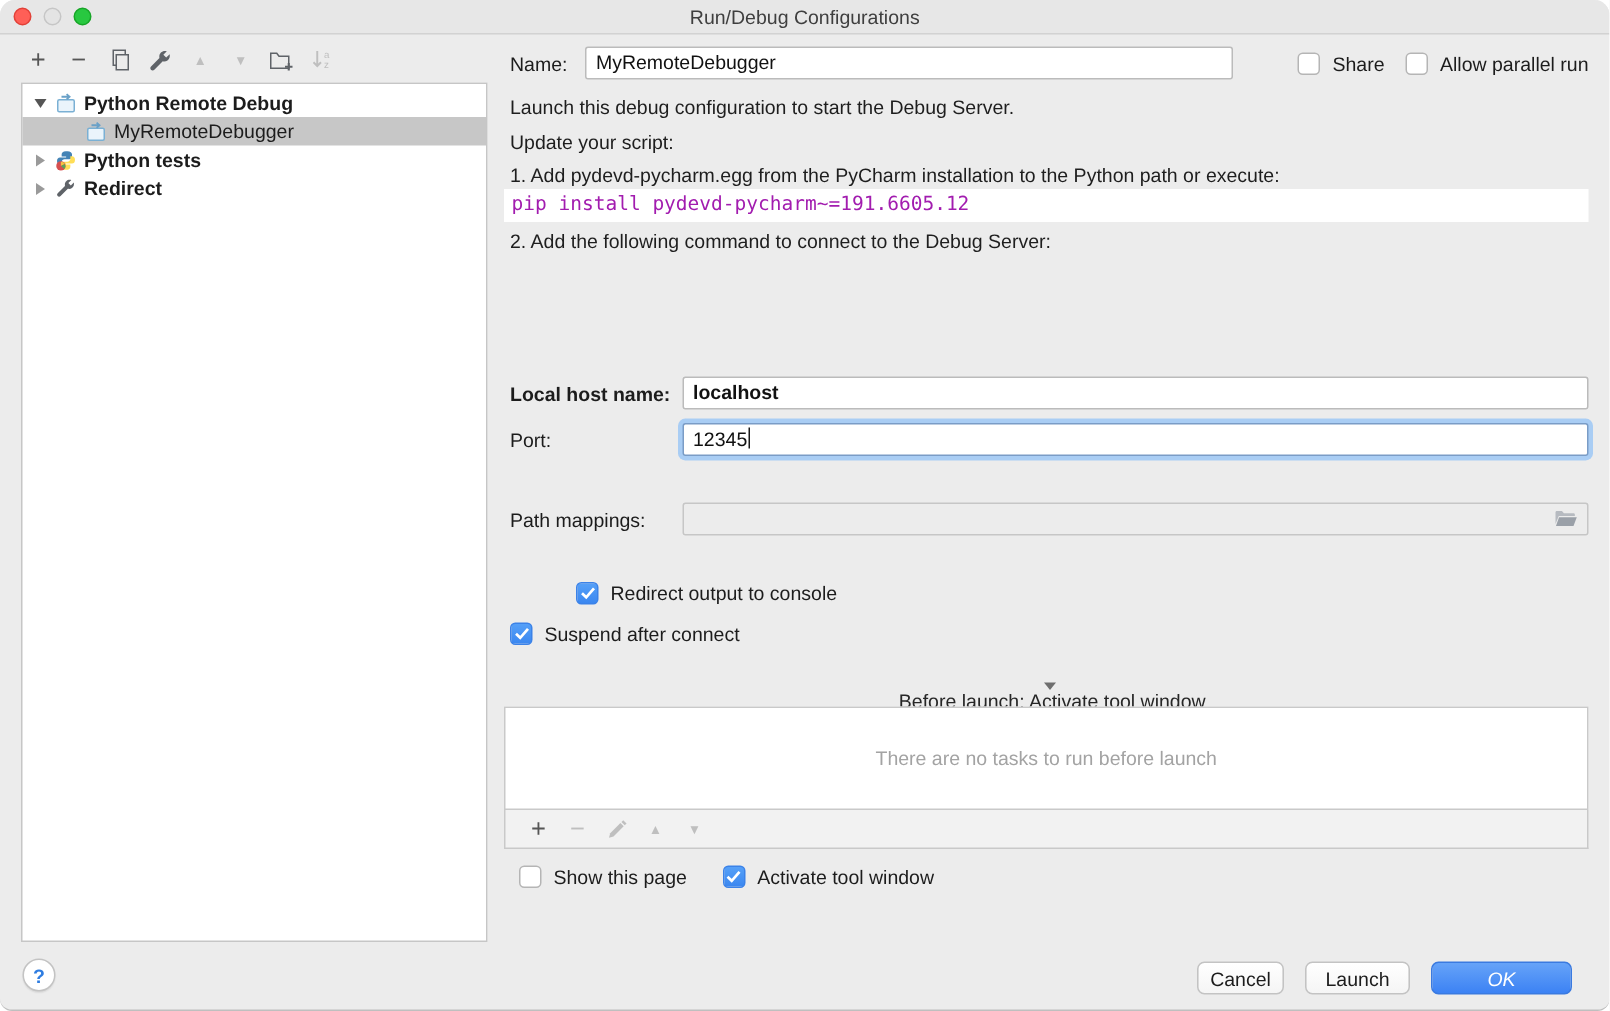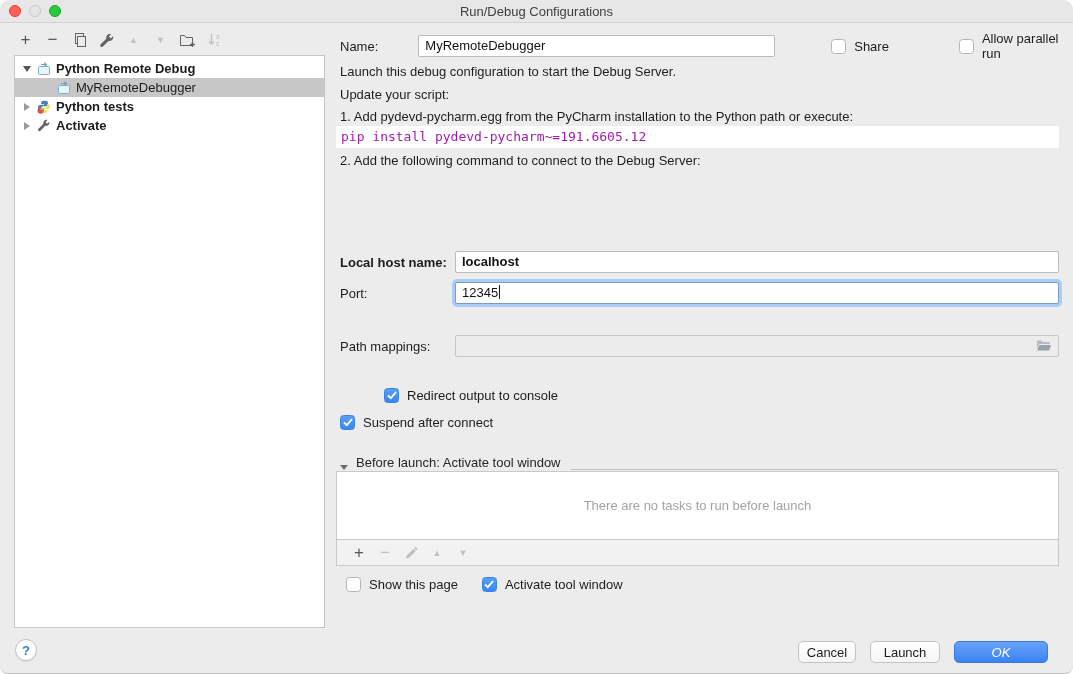--- a/index.html
+++ b/index.html
@@ -60,21 +60,21 @@
 
   .frow{display:flex;align-items:center;}
   .frow .flabel{width:115px;flex:none;margin-left:4px;}
   .frow .field{flex:1;}
   .row-host{top:251px;} .row-port{top:282px;} .row-path{top:335px;}
   .folder-ic{position:absolute;right:6px;top:3px;}
 
   .cbrow{display:flex;align-items:center;}
   .row-cb1{top:388px;left:340px;} .row-cb2{top:415px;left:340px;}
 
-  .blhead{top:455px;display:flex;align-items:flex-end;}
+  .blhead{top:455px;display:flex;align-items:center;flex-direction:column;}
   .blchev{width:0;height:0;border-left:4px solid transparent;border-right:4px solid transparent;border-top:5px solid #6e6e6e;margin-left:4px;}
   .bltitle{margin-left:8px;font-size:13px;color:#262626;}
   .blline{flex:1;border-top:1px solid #c2c2c2;margin-left:10px;margin-right:2px;}
 
   .tasks{top:471px;height:69px;background:#fff;border:1px solid #c9c9c9;display:flex;align-items:center;justify-content:center;}
   .tasks .empty{font-size:13px;color:#a3a3a3;}
   .taskbar{top:540px;height:26px;background:#f2f2f2;border:1px solid #c9c9c9;border-top:none;display:flex;align-items:center;padding-left:9px;}
   .taskbar .tbtn{width:26px;}
 
   .row-pagecbs{top:577px;left:346px;display:flex;align-items:center;position:absolute;text-align:center;}
@@ -179,29 +179,29 @@
     </div>
     <div class="trow">
       <span class="chev">
           <span class="chev-right"></span>
         </span>
       <span class="ticon">
         <svg width="13" height="13" viewBox="0 0 15 15">
             <path fill="#5f6368" d="M14.2 4.2c0 .4-.1.9-.2 1.3-.5 1.5-1.9 2.5-3.5 2.5-.3 0-.7 0-1-.1l-5.6 5.6c-.3.3-.7.5-1.1.5-.9 0-1.6-.7-1.6-1.6 0-.4.2-.8.5-1.1l5.6-5.6c-.1-.3-.1-.7-.1-1C7.2 2.6 8.9 1 10.9 1c.4 0 .9.1 1.3.2L9.9 3.5l1.9 1.9 2.3-2.3c.1.3.1.7.1 1.1z"></path>
           </svg>
       </span>
-      <span class="tlabel b">Activate</span>
+      <span class="tlabel b">Redirect</span>
     </div>
   </div>
 
   <div class="help">
       <span>?</span>
     </div>
 
-  <div class="r row-name" style="position:absolute;gap:28px;">
+  <div class="r row-name" style="position:absolute;">
     <span class="lbl" style="margin-left:4px;">Name:</span>
     <div class="field"><span>MyRemoteDebugger</span></div>
     <span style="flex:1;"></span>
     <span class="cbgroup">
       <span class="cb"></span>
       <span class="cblab">Share</span>
     </span>
     <span style="width:14px;flex:none;"></span>
     <span class="cbgroup">
       <span class="cb"></span>

